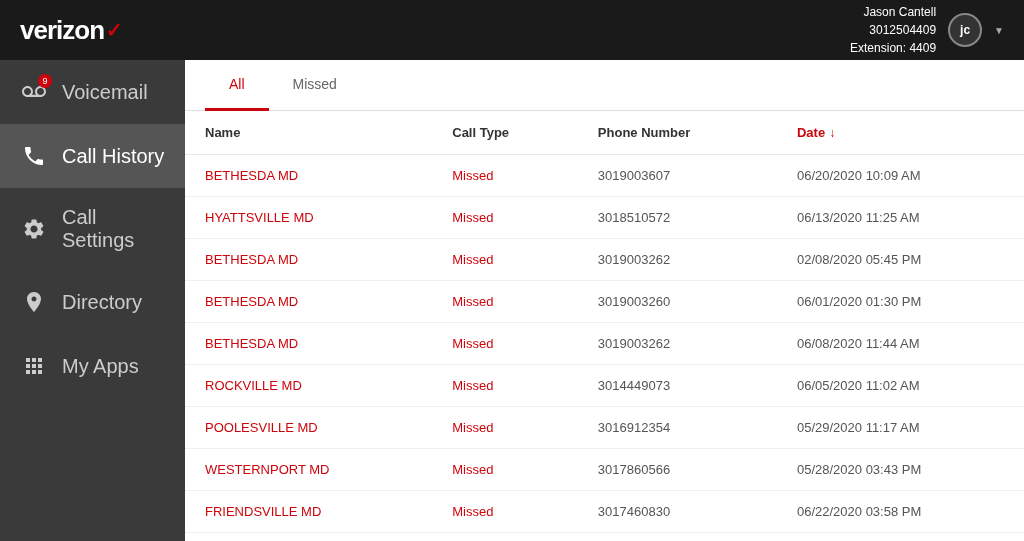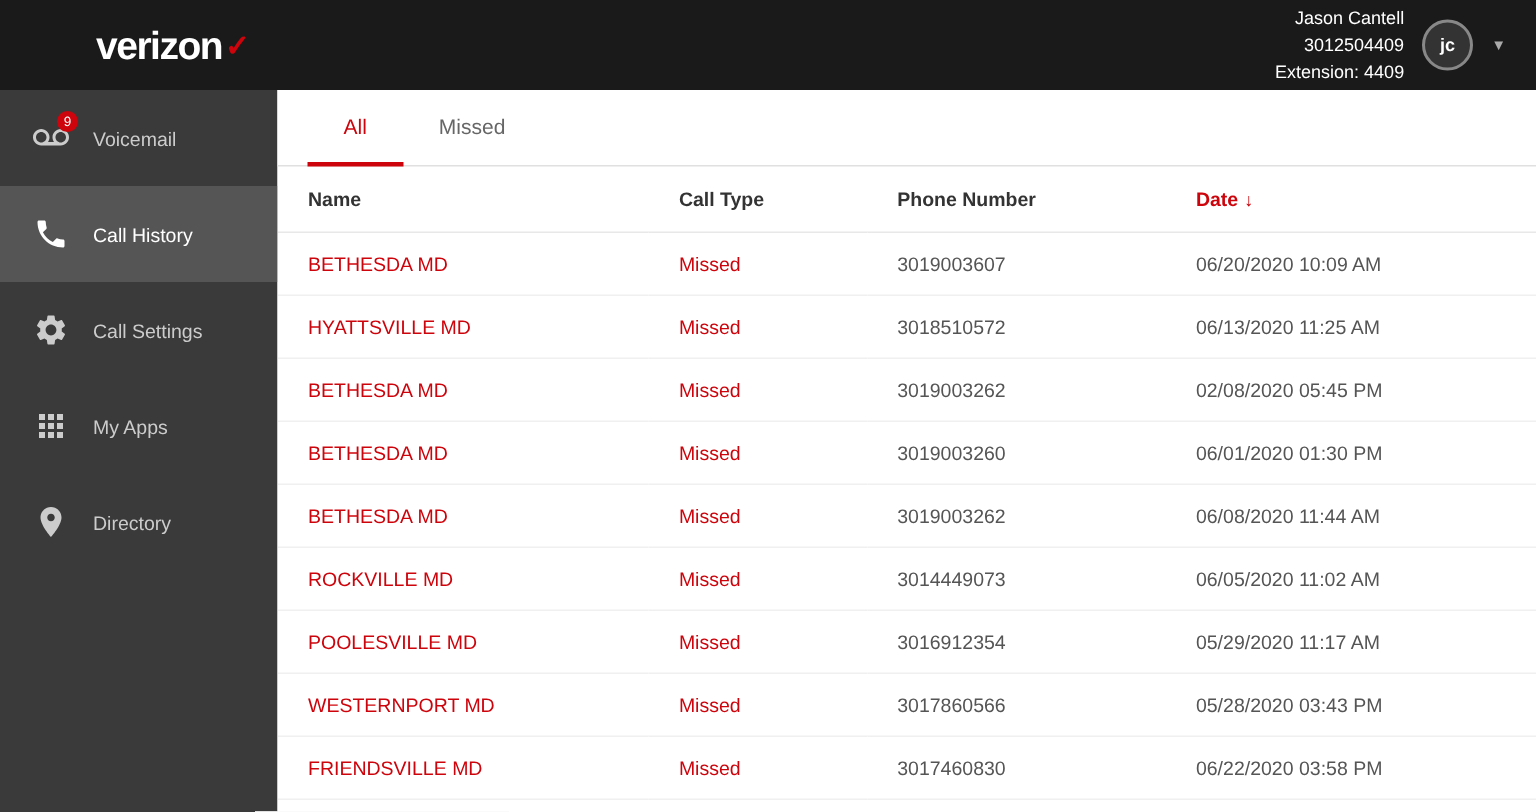--- a/index.html
+++ b/index.html
@@ -15,21 +15,20 @@
       padding: 0 20px;
       flex-shrink: 0;
     }
     .header-logo {
       display: flex;
       align-items: center;
       color: white;
       font-size: 24px;
       font-weight: bold;
       letter-spacing: -1px;
-      margin-left: 44px;
     }
     .verizon-text { color: white; font-size: 26px; font-weight: bold; }
     .verizon-check {
       color: #cd040b;
       font-size: 20px;
       margin-left: 2px;
     }
     .header-user {
       display: flex;
       align-items: center;
@@ -99,21 +98,21 @@
       background: #cd040b;
       color: white;
       font-size: 9px;
       width: 14px;
       height: 14px;
       border-radius: 50%;
       display: flex;
       align-items: center;
       justify-content: center;
     }
-    .sidebar-label { font-size: 13px; }
+    .sidebar-label { font-size: 20px; }
 
     
     .content {
       flex: 1;
       background: white;
       display: flex;
       flex-direction: column;
       overflow: hidden;
     }
 
@@ -235,33 +234,33 @@
         <svg width="24" height="24" viewBox="0 0 24 24" fill="#ccc">
           <path d="M19.14 12.94c.04-.3.06-.61.06-.94 0-.32-.02-.64-.07-.94l2.03-1.58c.18-.14.23-.41.12-.61l-1.92-3.32c-.12-.22-.37-.29-.59-.22l-2.39.96c-.5-.38-1.03-.7-1.62-.94l-.36-2.54c-.04-.24-.24-.41-.48-.41h-3.84c-.24 0-.43.17-.47.41l-.36 2.54c-.59.24-1.13.57-1.62.94l-2.39-.96c-.22-.08-.47 0-.59.22L2.74 8.87c-.12.21-.08.47.12.61l2.03 1.58c-.05.3-.09.63-.09.94s.02.64.07.94l-2.03 1.58c-.18.14-.23.41-.12.61l1.92 3.32c.12.22.37.29.59.22l2.39-.96c.5.38 1.03.7 1.62.94l.36 2.54c.05.24.24.41.48.41h3.84c.24 0 .44-.17.47-.41l.36-2.54c.59-.24 1.13-.56 1.62-.94l2.39.96c.22.08.47 0 .59-.22l1.92-3.32c.12-.22.07-.47-.12-.61l-2.01-1.58zM12 15.6c-1.98 0-3.6-1.62-3.6-3.6s1.62-3.6 3.6-3.6 3.6 1.62 3.6 3.6-1.62 3.6-3.6 3.6z"></path>
         </svg>
       </div>
       <span class="sidebar-label">Call Settings</span>
     </div>
 
     <div class="sidebar-item">
       <div class="sidebar-icon">
         <svg width="24" height="24" viewBox="0 0 24 24" fill="#ccc">
+          <path d="M12 2C8.13 2 5 5.13 5 9c0 5.25 7 13 7 13s7-7.75 7-13c0-3.87-3.13-7-7-7zm0 9.5c-1.38 0-2.5-1.12-2.5-2.5s1.12-2.5 2.5-2.5 2.5 1.12 2.5 2.5-1.12 2.5-2.5 2.5z"></path>
+        </svg>
+      </div>
+      <span class="sidebar-label">Directory</span>
+    </div>
+
+    <div class="sidebar-item">
+      <div class="sidebar-icon">
+        <svg width="24" height="24" viewBox="0 0 24 24" fill="#ccc">
           <path d="M4 8h4V4H4v4zm6 12h4v-4h-4v4zm-6 0h4v-4H4v4zm0-6h4v-4H4v4zm6 0h4v-4h-4v4zm6-10v4h4V4h-4zm-6 4h4V4h-4v4zm6 6h4v-4h-4v4zm0 6h4v-4h-4v4z"></path>
         </svg>
       </div>
       <span class="sidebar-label">My Apps</span>
-    </div>
-
-    <div class="sidebar-item">
-      <div class="sidebar-icon">
-        <svg width="24" height="24" viewBox="0 0 24 24" fill="#ccc">
-          <path d="M12 2C8.13 2 5 5.13 5 9c0 5.25 7 13 7 13s7-7.75 7-13c0-3.87-3.13-7-7-7zm0 9.5c-1.38 0-2.5-1.12-2.5-2.5s1.12-2.5 2.5-2.5 2.5 1.12 2.5 2.5-1.12 2.5-2.5 2.5z"></path>
-        </svg>
-      </div>
-      <span class="sidebar-label">Directory</span>
     </div>
 
   </div>
 
   <div class="content">
 
     <div class="tabs">
       <div class="tab active">All</div>
       <div class="tab">Missed</div>
     </div>

